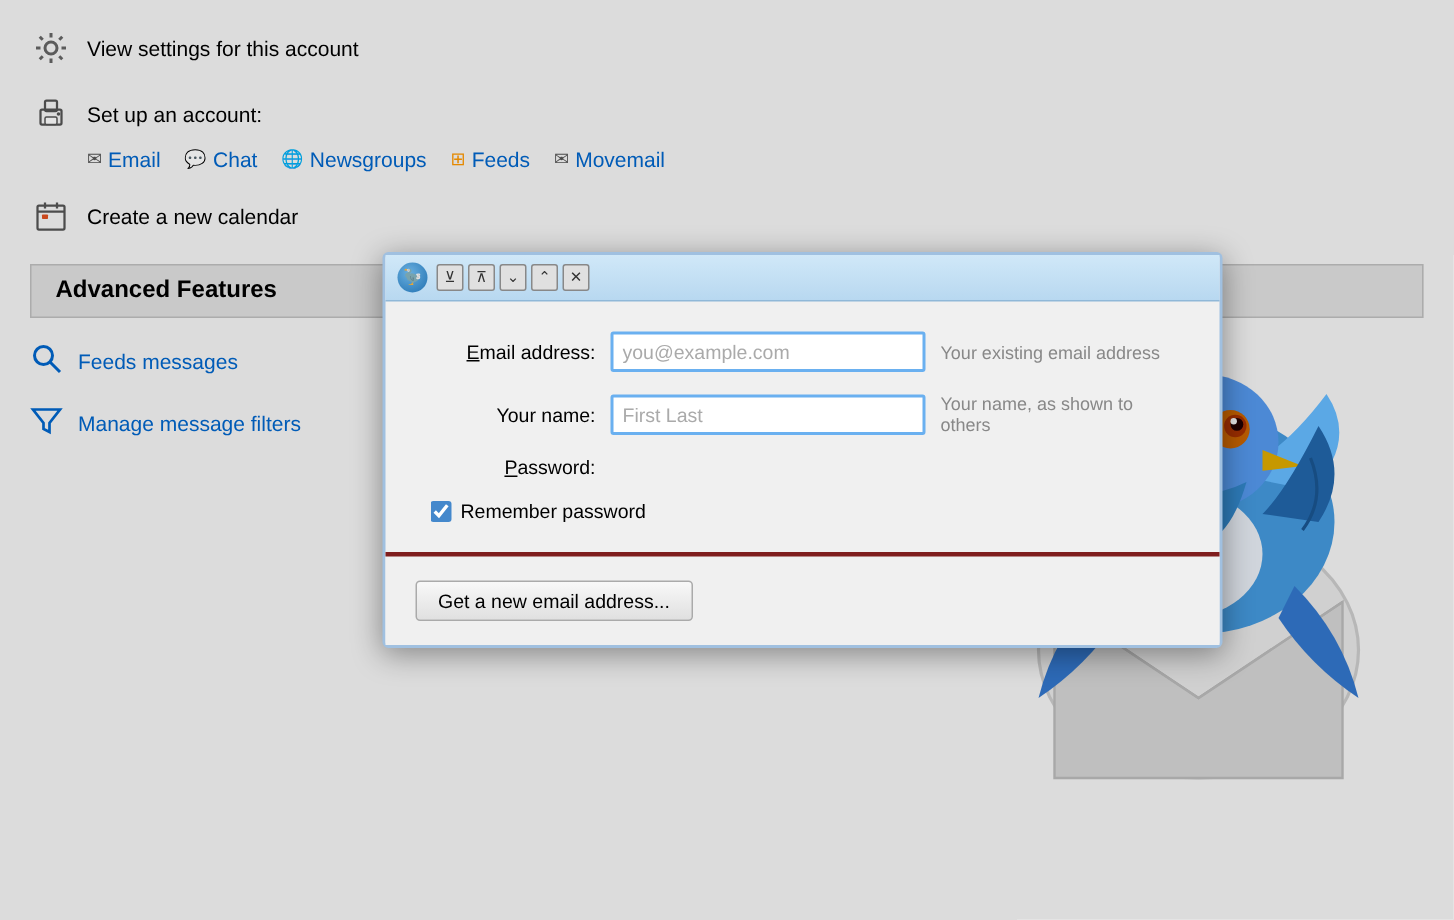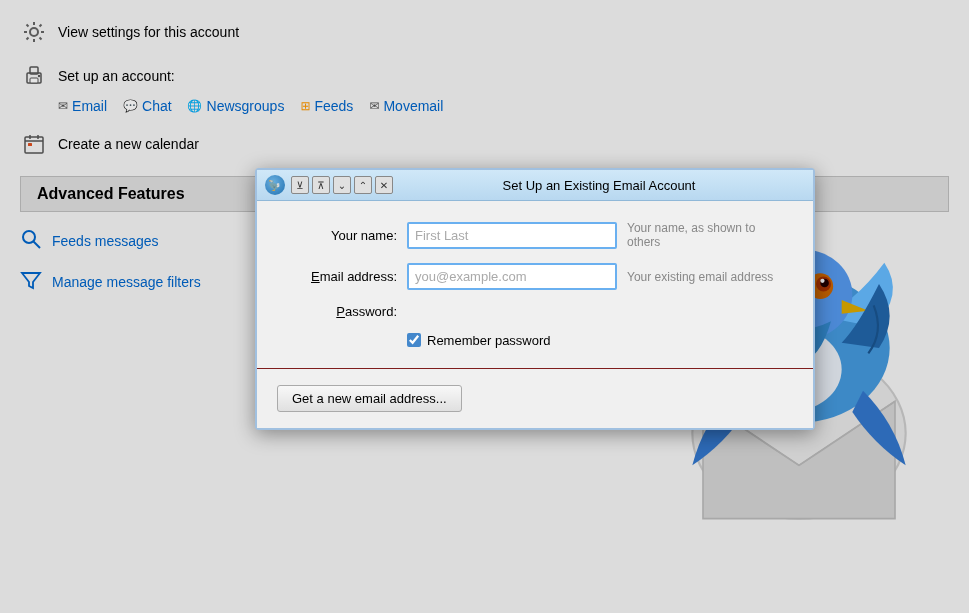--- a/index.html
+++ b/index.html
@@ -198,42 +198,41 @@
     }
 
     .form-hint {
       font-size: 12px;
       color: #888;
       flex: 1;
     }
 
     .remember-row {
       display: flex;
-      align-items: flex-start;
+      align-items: flex-end;
       gap: 6px;
-      margin-left: 120px;
     }
 
     .remember-checkbox {
       width: 14px;
       height: 14px;
       accent-color: #4488cc;
     }
 
     .remember-label {
       font-size: 13px;
       color: #000;
     }
 
     .dialog-footer {
       padding: 16px 20px;
       display: flex;
       justify-content: space-between;
       align-items: center;
-      border-top: 1px solid #7f1d1d;
+      border-top: 3px solid #7f1d1d;
       background: #f0f0f0;
     }
 
     .btn {
       padding: 5px 14px;
       font-size: 13px;
       border: 1px solid #aaa;
       background: linear-gradient(to bottom, #f8f8f8, #e0e0e0);
       border-radius: 3px;
       cursor: pointer;
@@ -389,37 +388,36 @@
   <div class="dialog-titlebar" style="justify-content: flex-start;">
     <div class="thunderbird-icon-small">🦤</div>
 
     <div class="title-controls">
       <div class="title-btn">⊻</div>
       <div class="title-btn">⊼</div>
       <div class="title-btn">⌄</div>
       <div class="title-btn">⌃</div>
       <div class="title-btn">✕</div>
     </div>
-    <span class="dialog-title-text">Set Up an Existing Email Account</span>
     <div class="title-controls">
     </div>
   </div>
 
   <div class="dialog-body">
+
+    <div class="form-row">
+      <label class="form-label"><span style="text-decoration:underline;">E</span>mail address:</label>
+      <input class="form-input" type="text" placeholder="you@example.com" style="">
+      <span class="form-hint">Your existing email address</span>
+    </div>
 
     <div class="form-row">
       <label class="form-label">Your name:</label>
       <input class="form-input" type="text" placeholder="First Last" style="">
       <span class="form-hint">Your name, as shown to others</span>
-    </div>
-
-    <div class="form-row">
-      <label class="form-label"><span style="text-decoration:underline;">E</span>mail address:</label>
-      <input class="form-input" type="text" placeholder="you@example.com" style="">
-      <span class="form-hint">Your existing email address</span>
     </div>
 
     <div class="form-row">
       <label class="form-label">
         <span style="text-decoration:underline;">P</span>assword:
       </label>
     </div>
 
     <div class="remember-row">
       <input type="checkbox" class="remember-checkbox" checked="" style="">

